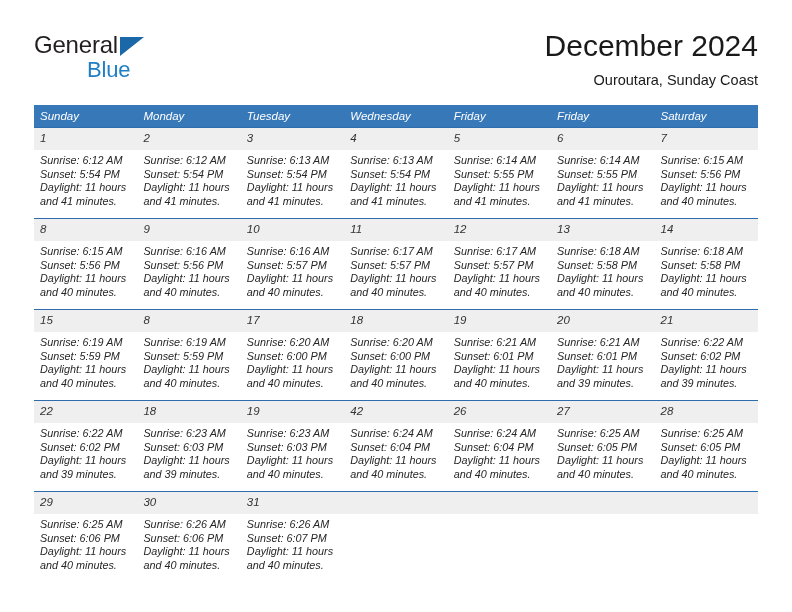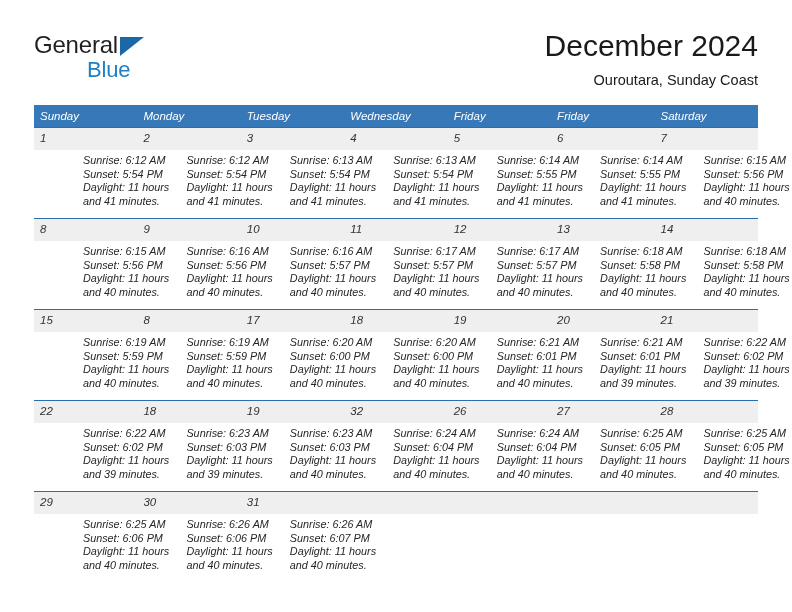--- a/index.html
+++ b/index.html
@@ -129,21 +129,20 @@
     line-height: 13px;
     padding: 4px 0 5px 6px;
     height: 22px;
     box-sizing: border-box;
   }
   .details {
     padding: 4px 6px 0 6px;
     font-size: 10.8px;
     line-height: 13.6px;
     color: #262626;
-    margin-left: 43px;
   }
   .details div {
     white-space: nowrap;
   }
   .empty .daynum {
     background: #efefef;
   }
 </style>
 </head>
 <body>
@@ -448,21 +447,21 @@
             <div class="details">
               <div>Sunrise: 6:23 AM</div>
               <div>Sunset: 6:03 PM</div>
               <div>Daylight: 11 hours</div>
               <div>and 40 minutes.</div>
             </div>
           </div>
         </td>
         <td>
           <div class="daycell">
-            <div class="daynum">32</div>
+            <div class="daynum">42</div>
             <div class="details">
               <div>Sunrise: 6:24 AM</div>
               <div>Sunset: 6:04 PM</div>
               <div>Daylight: 11 hours</div>
               <div>and 40 minutes.</div>
             </div>
           </div>
         </td>
         <td>
           <div class="daycell">

